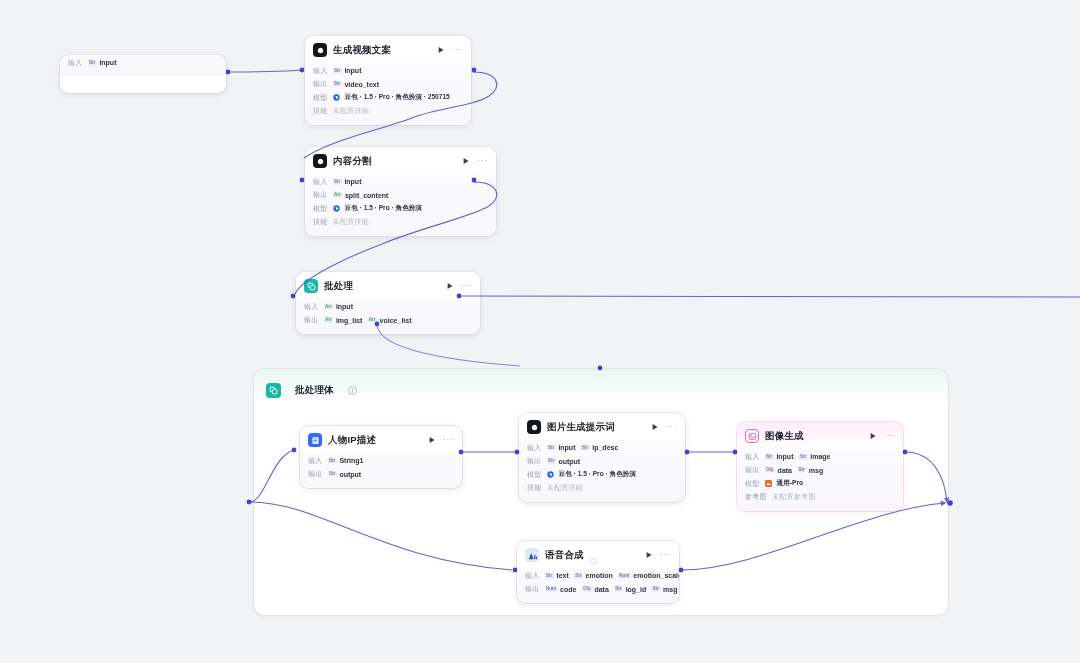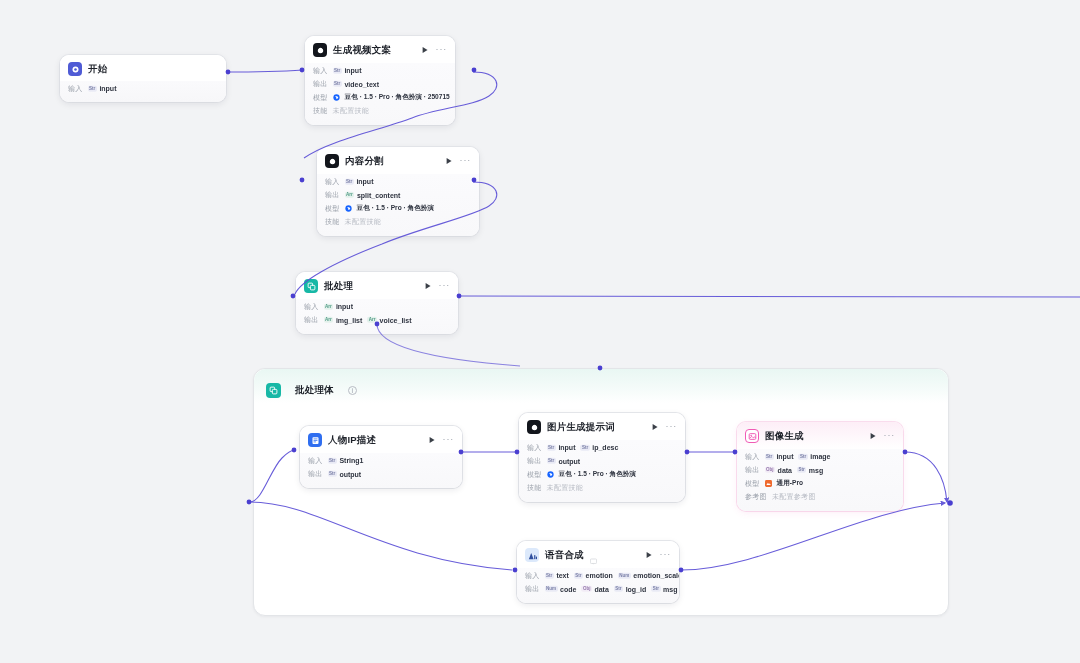--- a/index.html
+++ b/index.html
@@ -216,41 +216,31 @@
       <circle cx="735" cy="452" r="2.4"></circle>
       <circle cx="905" cy="452" r="2.4"></circle>
       <circle cx="515" cy="570" r="2.4"></circle>
       <circle cx="681" cy="570" r="2.4"></circle>
       <circle cx="950" cy="503" r="2.8"></circle>
     </g>
   </svg>
 
   <div id="node-layer">
       <div class="node start" style="left: 60px; top: 55px; width: 166px; min-height: 38px;">
-        <div class="node-head">
-          <span class="node-ico ico-purple">
-            <svg width="9" height="9" viewBox="0 0 12 12">
-              <circle cx="6" cy="6" r="4" fill="#fff"></circle>
-              <circle cx="6" cy="6" r="1.7" fill="#4f5bd5"></circle>
-            </svg>
-          </span>
-          <span class="node-title">开始</span>
-          <span class="head-spacer"></span>
-        </div>
         <div class="node-body">
           <div class="row">
             <span class="row-label">输入</span>
             <span class="pill">
               <span class="tchip s">Str</span>
               <span>input</span>
             </span>
           </div>
         </div>
       </div>
-      <div class="node" style="left: 305px; top: 36px; width: 150px; min-height: 78px;">
+      <div class="node" style="left: 305px; top: 36px; width: 166px; min-height: 78px;">
         <div class="node-head">
           <span class="node-ico ico-dark">
             <svg width="9" height="9" viewBox="0 0 12 12">
               <ellipse cx="6" cy="6.4" rx="3.6" ry="3.1" fill="#fff"></ellipse>
               <ellipse cx="6" cy="4.6" rx="2.7" ry="2.4" fill="#fff"></ellipse>
             </svg>
           </span>
           <span class="node-title">生成视频文案</span>
           <span class="head-spacer"></span>
           <span class="play-btn">
@@ -284,21 +274,21 @@
               </svg>
             </span>
             <span class="pill">豆包 · 1.5 · Pro · 角色扮演 · 250715</span>
           </div>
           <div class="row">
             <span class="row-label">技能</span>
             <span class="muted">未配置技能</span>
           </div>
         </div>
       </div>
-      <div class="node" style="left: 317px; top: 147px; width: 162px; min-height: 78px;">
+      <div class="node" style="left: 305px; top: 147px; width: 191px; min-height: 78px;">
         <div class="node-head">
           <span class="node-ico ico-dark">
             <svg width="9" height="9" viewBox="0 0 12 12">
               <ellipse cx="6" cy="6.4" rx="3.6" ry="3.1" fill="#fff"></ellipse>
               <ellipse cx="6" cy="4.6" rx="2.7" ry="2.4" fill="#fff"></ellipse>
             </svg>
           </span>
           <span class="node-title">内容分割</span>
           <span class="head-spacer"></span>
           <span class="play-btn">
@@ -332,21 +322,21 @@
               </svg>
             </span>
             <span class="pill">豆包 · 1.5 · Pro · 角色扮演</span>
           </div>
           <div class="row">
             <span class="row-label">技能</span>
             <span class="muted">未配置技能</span>
           </div>
         </div>
       </div>
-      <div class="node" style="left: 296px; top: 272px; width: 162px; min-height: 52px;">
+      <div class="node" style="left: 296px; top: 272px; width: 184px; min-height: 52px;">
         <div class="node-head">
           <span class="node-ico ico-teal">
             <svg width="9" height="9" viewBox="0 0 12 12">
               <rect x="1.5" y="1.5" width="6" height="6" rx="1.2" fill="none" stroke="#fff" stroke-width="1.2"></rect>
               <rect x="4.5" y="4.5" width="6" height="6" rx="1.2" fill="#17b8a6" stroke="#fff" stroke-width="1.2"></rect>
             </svg>
           </span>
           <span class="node-title">批处理</span>
           <span class="head-spacer"></span>
           <span class="play-btn">

